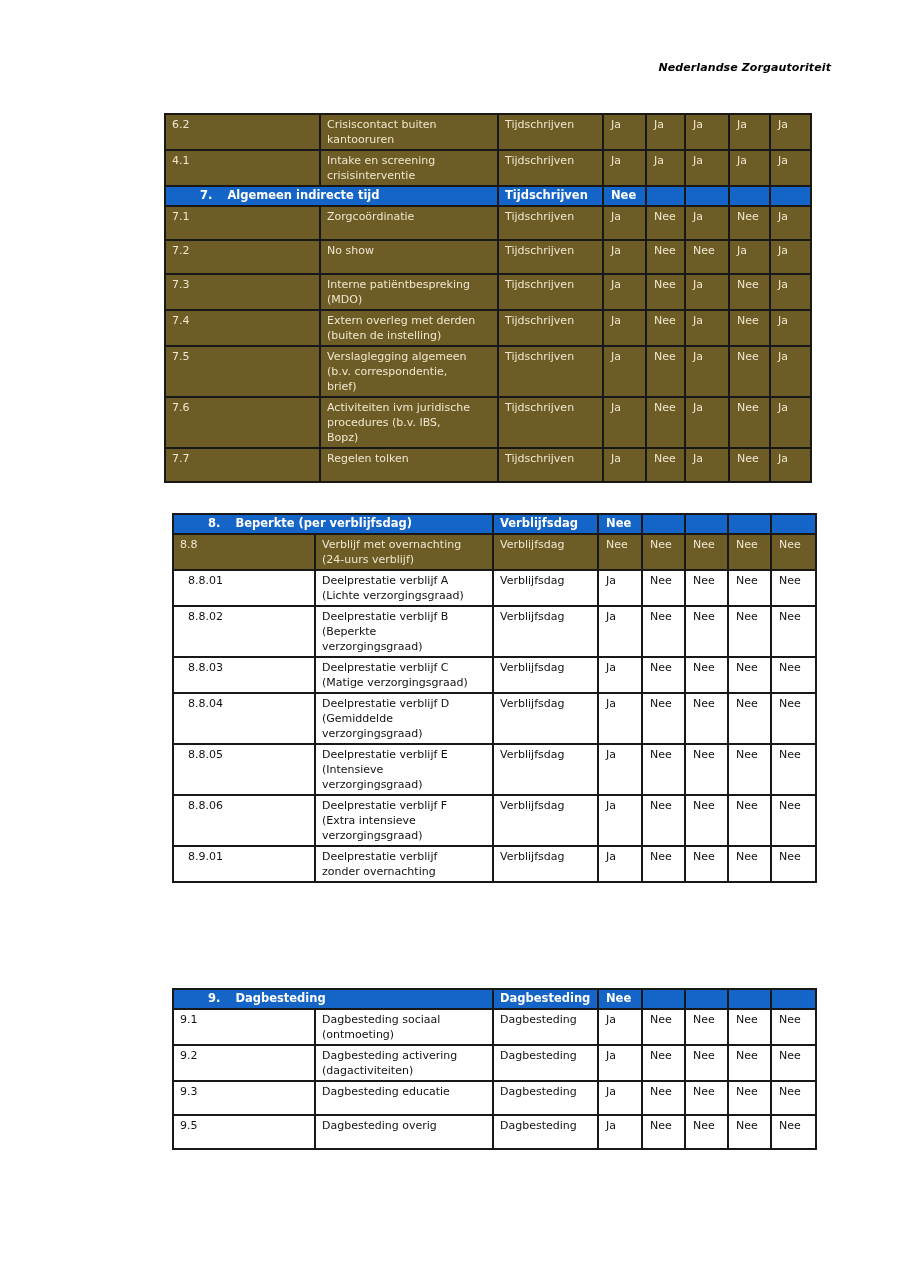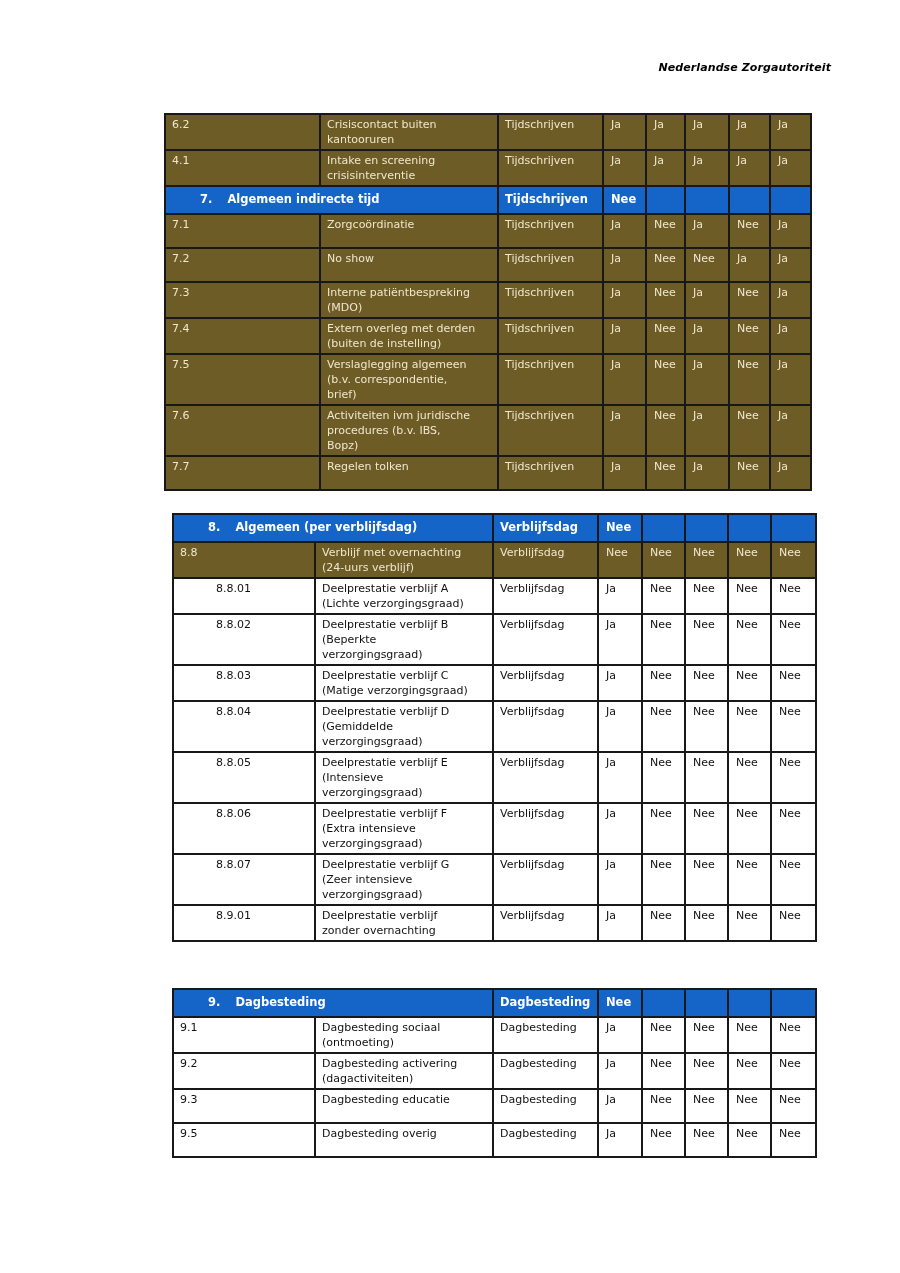--- a/index.html
+++ b/index.html
@@ -41,40 +41,40 @@
   #table-0 col.c5 { width: 39px; } #table-0 col.c6 { width: 44px; }
   #table-0 col.c7 { width: 41px; } #table-0 col.c8 { width: 41px; }
   
   .t23 col.c1 { width: 142px; } .t23 col.c2 { width: 178px; }
   .t23 col.c3 { width: 105px; } .t23 col.c4 { width: 44px; }
   .t23 col.c5 { width: 43px; } .t23 col.c6 { width: 43px; }
   .t23 col.c7 { width: 43px; } .t23 col.c8 { width: 45px; }
 
   tr.row-olive { height: 34px; }
   tr.row-white, tr.row-white_indent { height: 34px; }
-  tr.row-section { height: 28px; }
+  tr.row-section { height: 20px; }
 
   tr.row-olive td {
     background: #6E5C26;
     color: #EFE7CE;
   }
   tr.row-white td, tr.row-white_indent td {
     background: #ffffff;
     color: #111111;
   }
   tr.row-section td {
     background: #1565C8;
     color: #ffffff;
     font-weight: bold;
     font-size: 11.5px;
     vertical-align: middle;
     padding-top: 1px; padding-bottom: 2px;
   }
   td.desc-cell { white-space: pre-line; }
-  tr.row-white_indent td.code-cell { padding-left: 42px; }
+  tr.row-white_indent td.code-cell { padding-left: 14px; }
   tr.row-section .section-num { display: inline-block; margin-left: 28px; }
   tr.row-section .section-title { display: inline-block; margin-left: 15px; }
   td.value-cell { padding-left: 7px; }
 </style>
 </head>
 <body>
 
 <div class="page-header-title">Nederlandse Zorgautoriteit</div>
 
 <table class="doc-table" id="table-0">
@@ -205,21 +205,21 @@
       <col class="c2">
       <col class="c3">
       <col class="c4">
     <col class="c5">
       <col class="c6">
       <col class="c7">
       <col class="c8">
   </colgroup>
   <tbody>
       <tr class="row-section">
-        <td class="section-cell" colspan="2"><span class="section-num">8.</span><span class="section-title">Algemeen (per verblijfsdag)</span></td>
+        <td class="section-cell" colspan="2"><span class="section-num">8.</span><span class="section-title">Beperkte (per verblijfsdag)</span></td>
         <td class="reg-cell">Verblijfsdag</td>
         <td class="value-cell">Nee</td>
         <td class="value-cell"></td>
         <td class="value-cell"></td>
         <td class="value-cell"></td>
         <td class="value-cell"></td>
       </tr>
       <tr class="row-olive">
         <td class="code-cell">8.8</td>
         <td class="desc-cell">Verblijf met overnachting
@@ -286,32 +286,20 @@
         <td class="value-cell">Ja</td>
         <td class="value-cell">Nee</td>
         <td class="value-cell">Nee</td>
         <td class="value-cell">Nee</td>
         <td class="value-cell">Nee</td>
       </tr>
       <tr class="row-white_indent">
         <td class="code-cell">8.8.06</td>
         <td class="desc-cell">Deelprestatie verblijf F
 (Extra intensieve
-verzorgingsgraad)</td>
-        <td class="reg-cell">Verblijfsdag</td>
-        <td class="value-cell">Ja</td>
-        <td class="value-cell">Nee</td>
-        <td class="value-cell">Nee</td>
-        <td class="value-cell">Nee</td>
-        <td class="value-cell">Nee</td>
-      </tr>
-      <tr class="row-white_indent">
-        <td class="code-cell">8.8.07</td>
-        <td class="desc-cell">Deelprestatie verblijf G
-(Zeer intensieve
 verzorgingsgraad)</td>
         <td class="reg-cell">Verblijfsdag</td>
         <td class="value-cell">Ja</td>
         <td class="value-cell">Nee</td>
         <td class="value-cell">Nee</td>
         <td class="value-cell">Nee</td>
         <td class="value-cell">Nee</td>
       </tr>
       <tr class="row-white_indent">
         <td class="code-cell">8.9.01</td>

